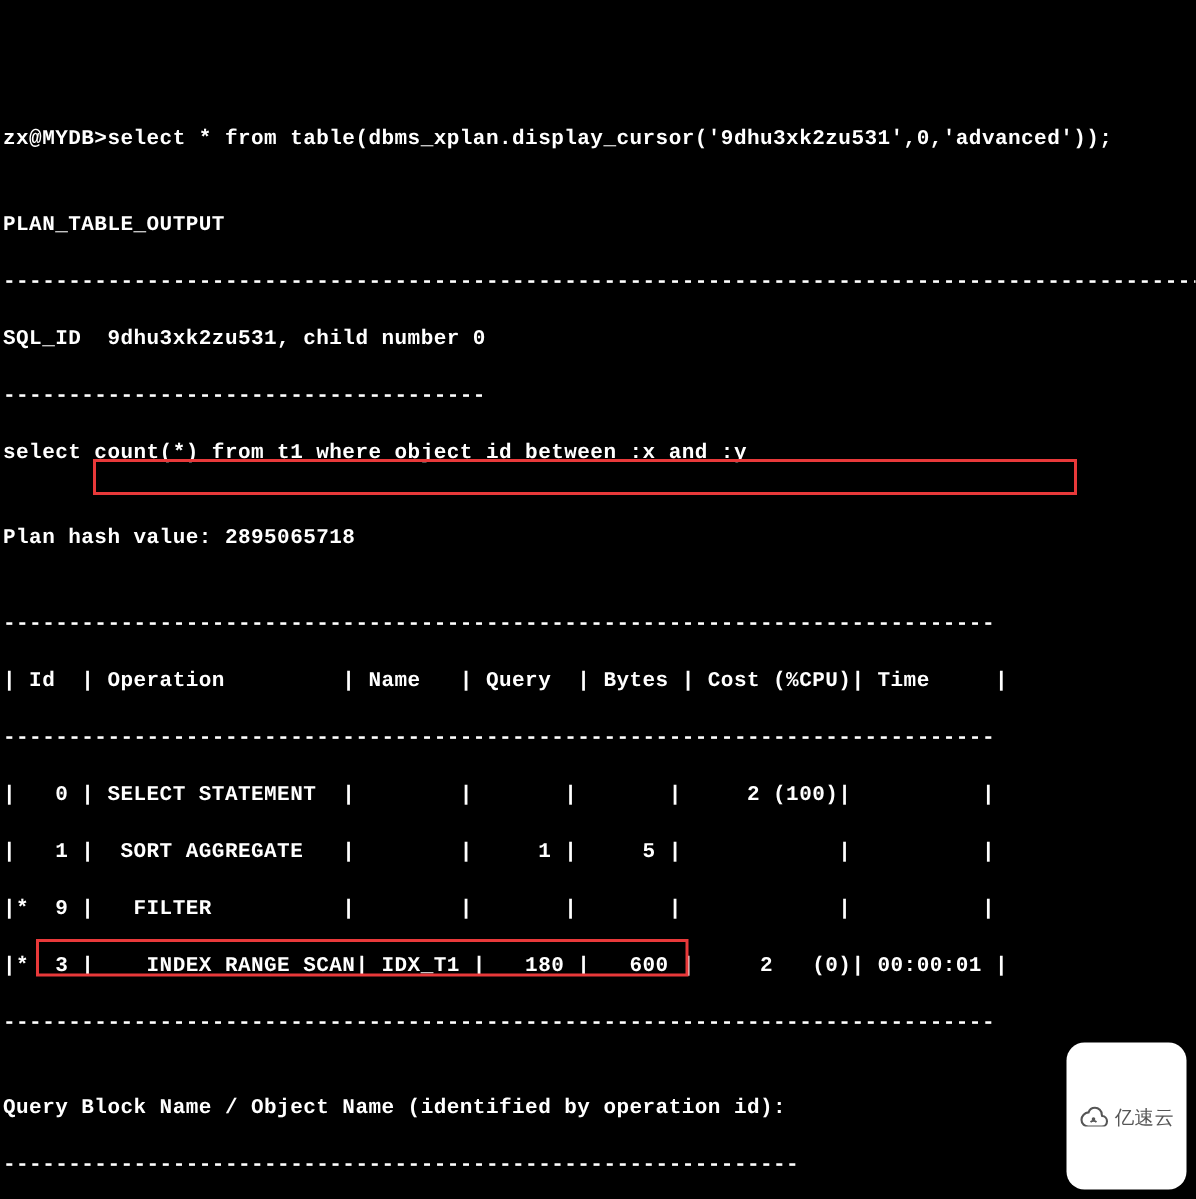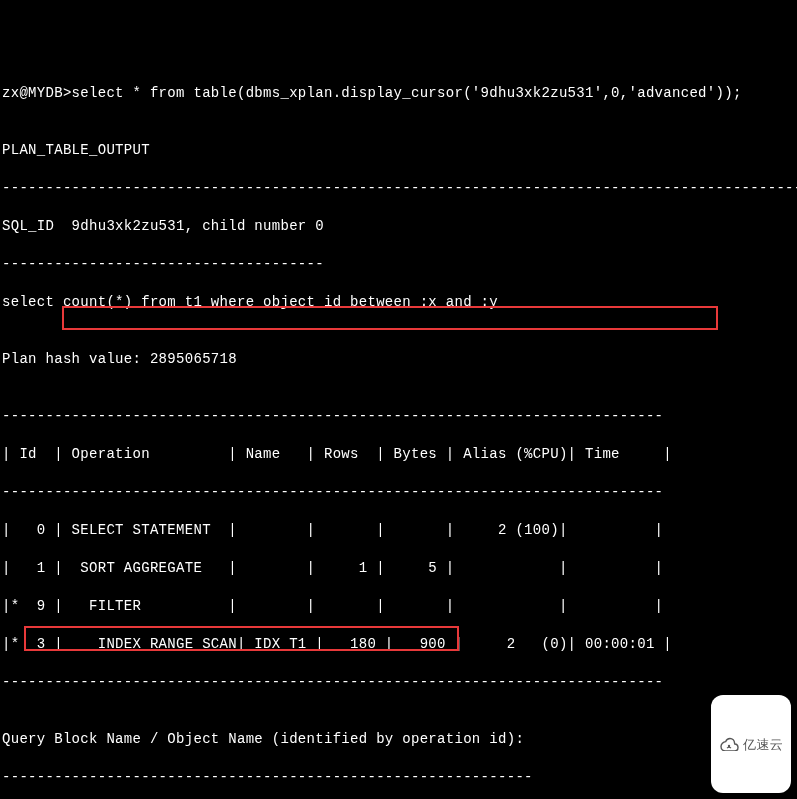--- a/index.html
+++ b/index.html
@@ -16,20 +16,21 @@
       padding: 8px 2px;
       white-space: pre;
       position: relative;
       width: 797px;
       height: 799px;
       overflow: hidden;
       letter-spacing: 0.3px;
     }
     .terminal-line {
       white-space: pre;
+      font-weight: bold;
     }
     .highlight-box {
       position: absolute;
       border: 2px solid #e8393a;
       background: transparent;
       pointer-events: none;
     }
     .highlight-1 {
       left: 62px;
       top: 306px;
@@ -72,26 +73,26 @@
 <div class="terminal-line"></div>
 <div class="terminal-line">PLAN_TABLE_OUTPUT</div>
 <div class="terminal-line">---------------------------------------------------------------------------------------------</div>
 <div class="terminal-line">SQL_ID  9dhu3xk2zu531, child number 0</div>
 <div class="terminal-line">-------------------------------------</div>
 <div class="terminal-line">select count(*) from t1 where object_id between :x and :y</div>
 <div class="terminal-line"></div>
 <div class="terminal-line">Plan hash value: 2895065718</div>
 <div class="terminal-line"></div>
 <div class="terminal-line">----------------------------------------------------------------------------</div>
-<div class="terminal-line">| Id  | Operation         | Name   | Rows  | Bytes | Alias (%CPU)| Time     |</div>
+<div class="terminal-line">| Id  | Operation         | Name   | Query  | Bytes | Cost (%CPU)| Time     |</div>
 <div class="terminal-line">----------------------------------------------------------------------------</div>
 <div class="terminal-line">|   0 | SELECT STATEMENT  |        |       |       |     2 (100)|          |</div>
 <div class="terminal-line">|   1 |  SORT AGGREGATE   |        |     1 |     5 |            |          |</div>
 <div class="terminal-line">|*  9 |   FILTER          |        |       |       |            |          |</div>
-<div class="terminal-line">|*  3 |    INDEX RANGE SCAN| IDX_T1 |   180 |   900 |     2   (0)| 00:00:01 |</div>
+<div class="terminal-line">|*  3 |    INDEX RANGE SCAN| IDX_T1 |   180 |   600 |     2   (0)| 00:00:01 |</div>
 <div class="terminal-line">----------------------------------------------------------------------------</div>
 <div class="terminal-line"></div>
 <div class="terminal-line">Query Block Name / Object Name (identified by operation id):</div>
 <div class="terminal-line">-------------------------------------------------------------</div>
 <div class="terminal-line"></div>
 
 
 <div class="terminal-line"></div>
 
 

